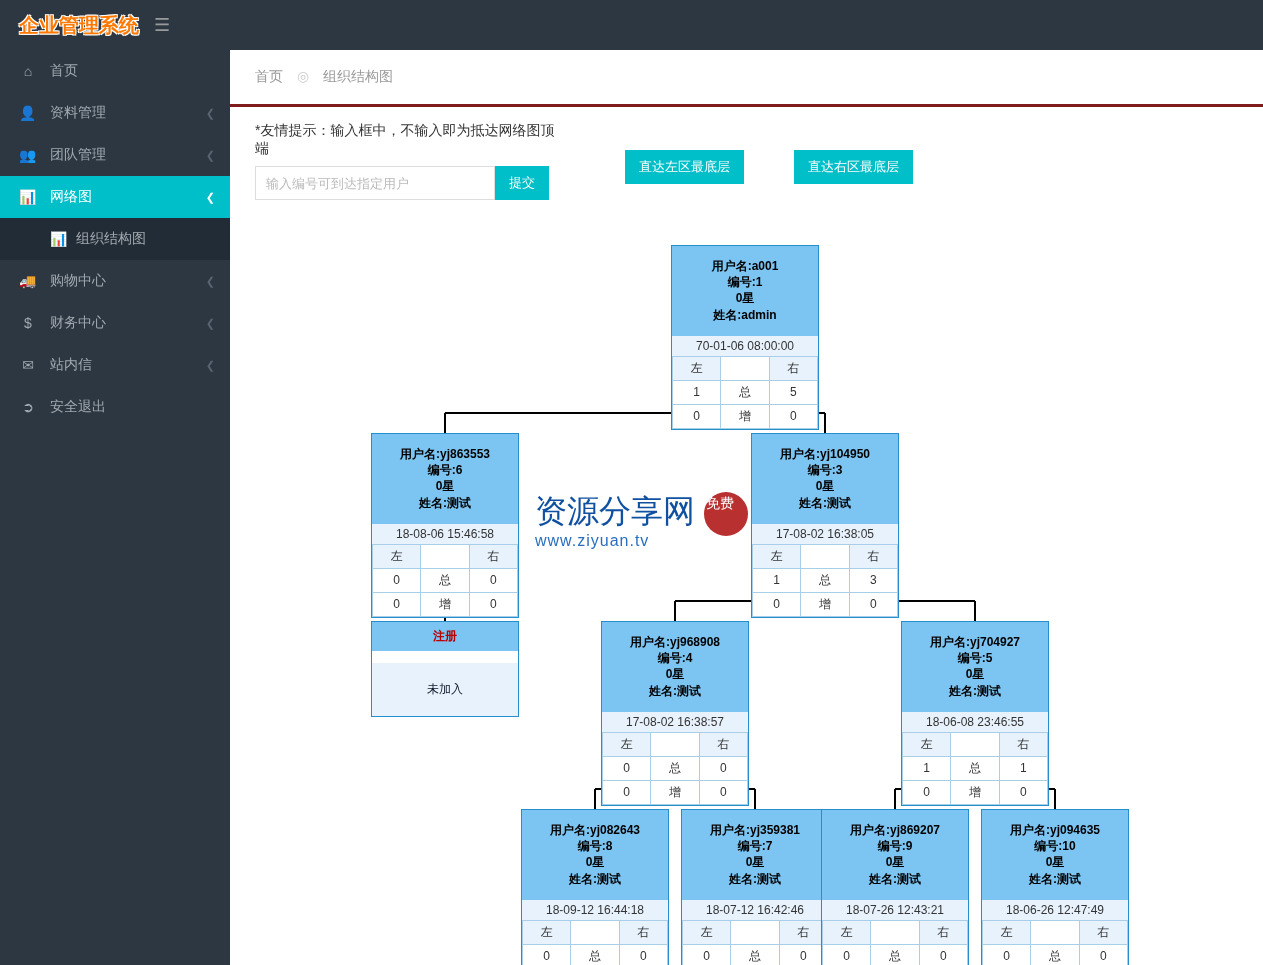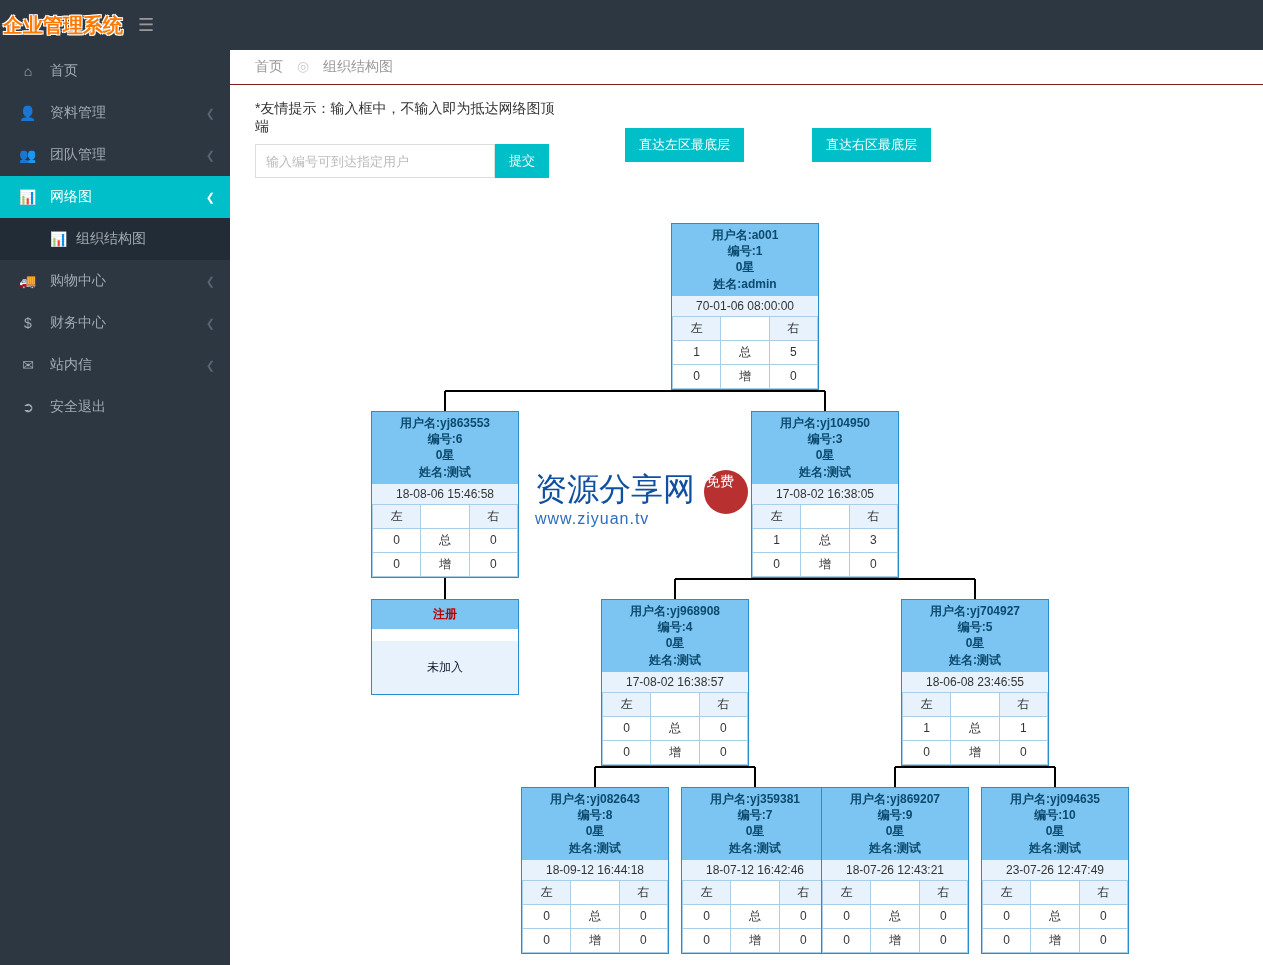--- a/index.html
+++ b/index.html
@@ -1,42 +1,42 @@
 <!DOCTYPE html>
 <html><head>
 <meta charset="utf-8">
 <style>
 * { box-sizing: border-box; margin: 0; padding: 0; }
 body { font-family: "Microsoft YaHei", Arial, sans-serif; font-size: 14px; background: #fff; }
-.topbar { background: #2c3742; height: 50px; display: flex; align-items: center; padding: 0 3px; }
+.topbar { background: #2c3742; height: 50px; display: flex; align-items: center; padding: 0 19px; }
 .logo { font-size: 20px; font-weight: bold; color: #ff7800; text-shadow: 1px 1px 0 #fff, -1px -1px 0 #fff, 1px -1px 0 #fff, -1px 1px 0 #fff; margin-right: 15px; }
 .hamburger { color: #999; font-size: 18px; cursor: pointer; }
 .sidebar { position: absolute; top: 50px; left: 0; width: 230px; background: #2c3742; height: calc(100% - 50px); min-height: 900px; }
 .nav-item { display: flex; align-items: center; padding: 12px 18px; color: #a2a9b0; cursor: pointer; position: relative; }
 .nav-item.active { background: #00bfc8; color: #fff; }
 .nav-item .icon { width: 20px; text-align: center; margin-right: 12px; font-size: 14px; }
 .nav-item .chevron { position: absolute; right: 15px; font-size: 11px; color: #5a6370; }
 .nav-item.active .chevron { color: #fff; }
 .sub-item { padding: 12px 18px 12px 50px; color: #a2a9b0; background: #222c36; cursor: pointer; display: flex; align-items: center; }
 .sub-item .icon { margin-right: 10px; width: 16px; text-align: center; }
 .main { margin-left: 230px; padding: 0; }
-.breadcrumb { padding: 8px 25px; color: #999; font-size: 14px; border-bottom: 1px solid #7f1d1d; }
+.breadcrumb { padding: 18px 25px; color: #999; font-size: 14px; border-bottom: 3px solid #7f1d1d; }
 .breadcrumb a { color: #999; text-decoration: none; }
 .bc-sep { margin: 0 10px; color: #ccc; }
 .content { padding: 15px 25px; }
 .hint { color: #333; font-size: 14px; margin-bottom: 8px; max-width: 300px; }
 .search-row { display: flex; align-items: flex-start; gap: 70px; }
 .search-group { display: flex; }
 .search-input { width: 240px; height: 34px; border: 1px solid #ddd; padding: 0 10px; font-size: 13px; color: #ef4444; }
 .search-input::placeholder { color: #bbb; }
 .btn { background: #00bfc8; color: #fff; border: none; padding: 0 14px; height: 34px; cursor: pointer; font-size: 13px; }
-.btn-group { display: flex; gap: 68px; }
+.btn-group { display: flex; gap: 50px; }
 .tree-area { margin-top: 45px; position: relative; width: 980px; height: 760px; }
 .node { position: absolute; border: 1px solid #268ecd; background: #fff; font-size: 12px; width: 148px; }
-.node .header { background: #7cc4f1; color: #0c4a6e; text-align: center; font-weight: bold; padding: 3px 0; line-height: 1.35; }
+.node .header { background: #7cc4f1; color: #000000; text-align: center; font-weight: bold; padding: 12px 0; line-height: 1.35; }
 .node .ts { background: #e8f2fc; text-align: center; padding: 3px 0; border-top: 1px solid #7cc4f1; color: #333; }
 .node table { width: 100%; border-collapse: collapse; }
 .node td { border: 1px solid #a9cfe8; padding: 3px 0; text-align: center; color: #333; background: #fff; font-size: 12px; }
 .node td.head { background: #e8f2fc; }
 .regnode { position: absolute; border: 1px solid #268ecd; background: #fff; width: 148px; text-align: center; font-size: 12px; }
 .regnode .rh { background: #7cc4f1; color: #b80000; font-weight: bold; padding: 6px 0; }
 .regnode .rb { padding: 18px 0; color: #0f172a; background: #e8f2fc; }
 svg.lines { position: absolute; top: 0; left: 0; pointer-events: none; }
 .watermark { position: absolute; font-size: 32px; font-weight: normal; color: #1050a0; pointer-events: none; }
 .watermark .seal { display: inline-block; background: #b83030; color: #fff; border-radius: 50%; width: 44px; height: 44px; font-size: 14px; line-height: 22px; vertical-align: middle; padding: 0 2px; }
@@ -344,21 +344,21 @@
                 <td>0</td>
                 <td>增</td>
                 <td>0</td>
               </tr>
             </tbody>
           </table>
       </div>
 
       <div class="node" style="left:726px; top:564px;">
         <div class="header"><span>用户名</span>:<span>yj094635</span><br><span>编号</span>:<span>10</span><br><span>0</span><span>星</span><br><span>姓名</span>:<span>测试</span></div>
-        <div class="ts">23-07-26 12:47:49</div>
+        <div class="ts">18-06-26 12:47:49</div>
         <table>
             <tbody>
               <tr>
                 <td class="head">左</td>
                 <td></td>
                 <td class="head">右</td>
               </tr>
               <tr>
                 <td>0</td>
                 <td>总</td>

